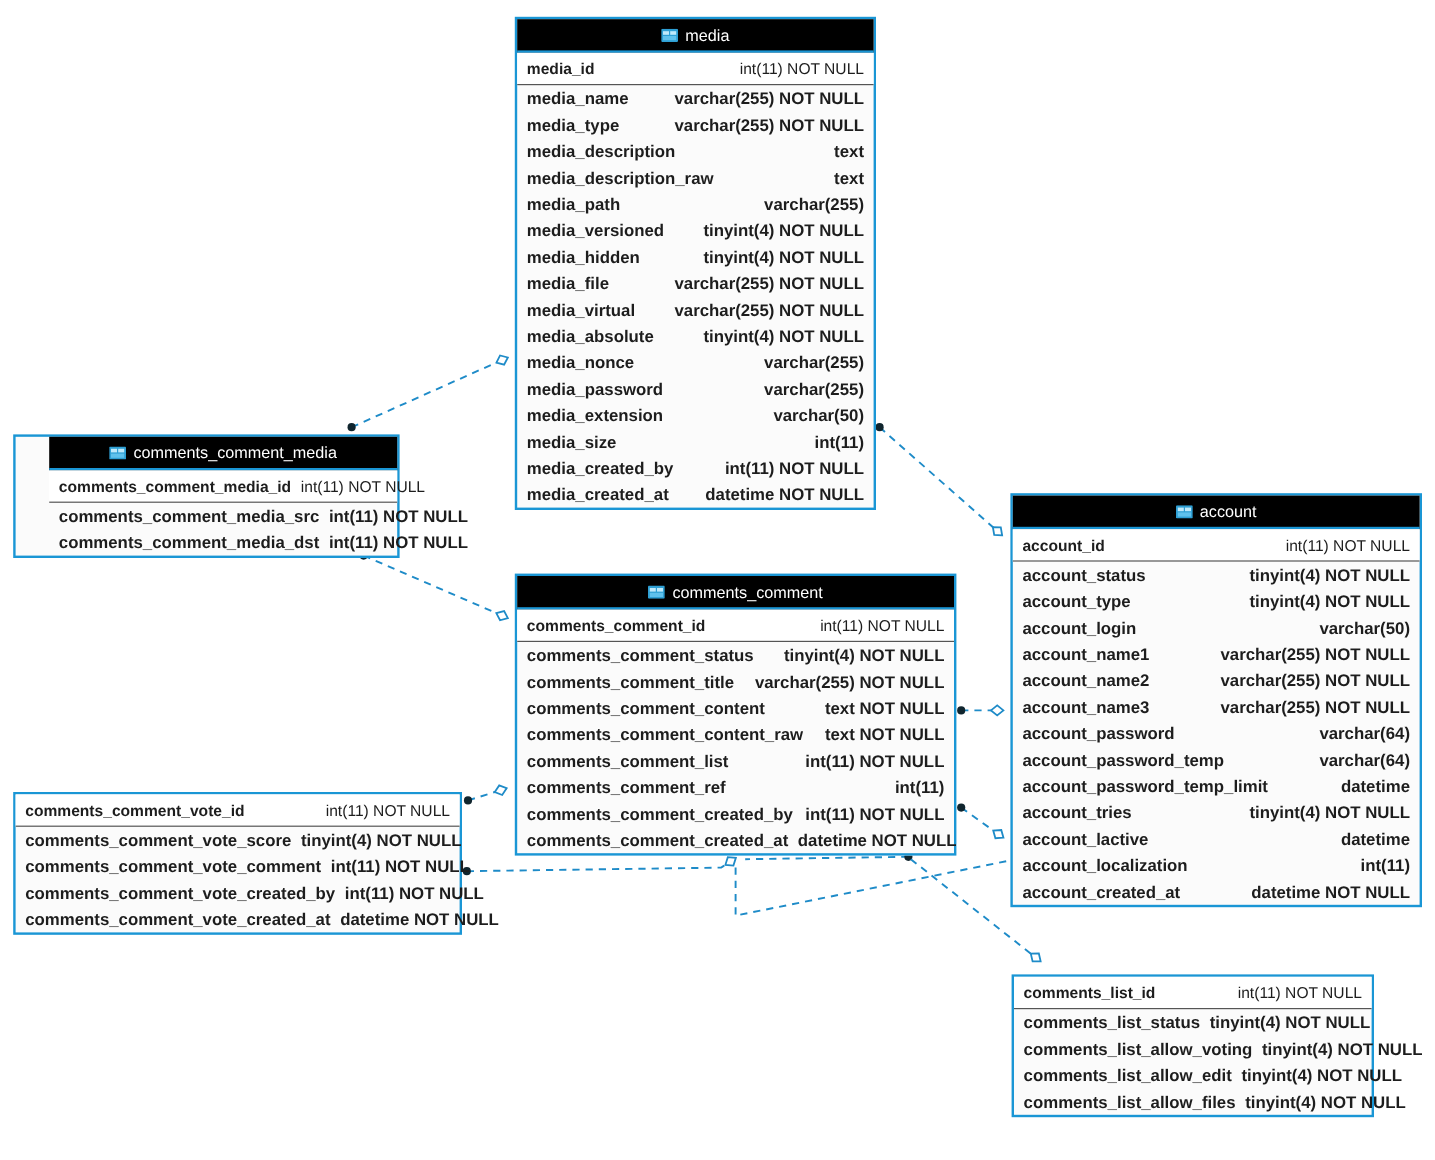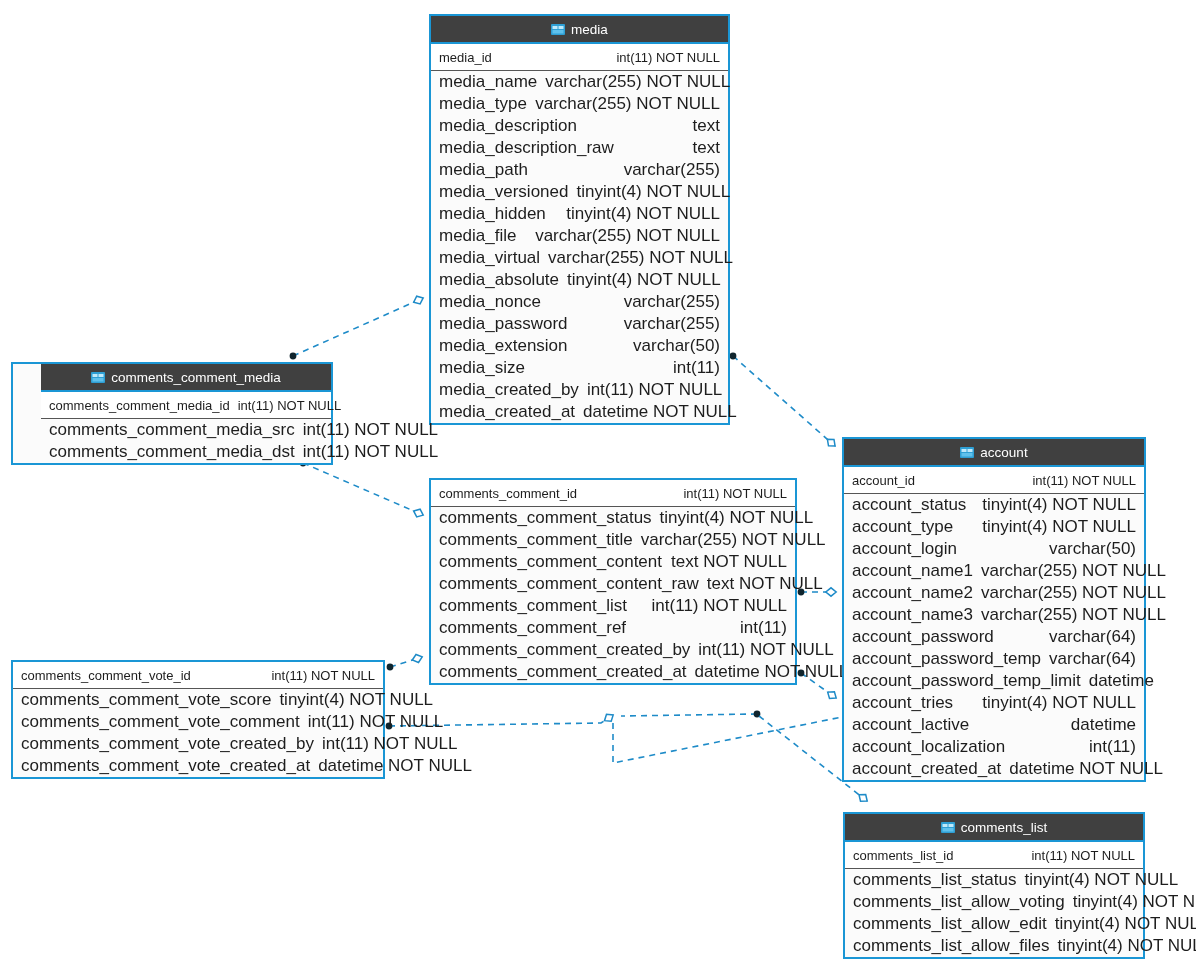--- a/index.html
+++ b/index.html
@@ -6,35 +6,35 @@
   #canvas{
     position:relative;width:1196px;height:967px;background:#fff;overflow:hidden;
     font-family:"Liberation Sans",sans-serif;
   }
   #wires{position:absolute;left:0;top:0;z-index:1;}
   .db-table{
     position:absolute;z-index:2;background:#fbfbfb;
     border:2px solid #1a96d5;box-sizing:border-box;
   }
   .db-table .hdr{
-    height:26px;background:#404040;color:#fff;
+    height:26px;background:#000000;color:#fff;
     display:flex;align-items:center;justify-content:center;gap:6px;
     font-size:13.5px;border-bottom:2px solid #1a96d5;cursor:move;
   }
   .db-table .hdr svg{display:block;}
   .pk-row{
     height:26px;background:#ffffff;display:flex;align-items:center;
     justify-content:space-between;padding:0 8px;font-size:13px;color:#1d1d1d;
     border-bottom:1px solid #555;
   }
-  .pk-row .fname{font-weight:400;white-space:nowrap;text-align:center;}
+  .pk-row .fname{font-weight:700;white-space:nowrap;text-align:center;}
   .pk-row .ftype{white-space:nowrap;padding-left:8px;}
   .col-row{
     height:22px;display:flex;align-items:center;justify-content:space-between;
-    padding:0 8px;font-size:17px;color:#1d1d1d;
+    padding:0 8px;font-size:14px;color:#1d1d1d;font-weight:bold;
   }
   .col-row .fname{white-space:nowrap;}
   .col-row .ftype{white-space:nowrap;padding-left:8px;}
 </style>
 </head>
 <body>
 
 <div id="canvas">
   <svg id="wires" width="1196" height="967" viewBox="0 0 1196 967">
       <path d="M 293,356 L 423,298" fill="none" stroke="#1e8bc8" stroke-width="1.6" stroke-dasharray="6 5"></path>
@@ -164,20 +164,29 @@
           <span class="fname">comments_comment_media_src</span>
           <span class="ftype">int(11) NOT NULL</span>
         </div>
         <div class="col-row">
           <span class="fname">comments_comment_media_dst</span>
           <span class="ftype">int(11) NOT NULL</span>
         </div>
       </div>
   </div>
     <div class="db-table" style="left: 429px; top: 478px; width: 368px;">
+    <div class="hdr">
+      <svg width="14" height="11" viewBox="0 0 14 11">
+        <rect x="0" y="0" width="14" height="11" rx="1" fill="#2e9fd4"></rect>
+        <rect x="1.5" y="2" width="5" height="3" fill="#bfe9fa"></rect>
+        <rect x="7.5" y="2" width="5" height="3" fill="#bfe9fa"></rect>
+        <rect x="1.5" y="6" width="11" height="3.5" fill="#5fc1ec"></rect>
+      </svg>
+      <span class="title">comments_comment</span>
+    </div>
     <div class="pk-row">
       <span class="fname">comments_comment_id</span>
       <span class="ftype">int(11) NOT NULL</span>
     </div>
     <div class="rows">
         <div class="col-row">
           <span class="fname">comments_comment_status</span>
           <span class="ftype">tinyint(4) NOT NULL</span>
         </div>
         <div class="col-row">
@@ -227,21 +236,21 @@
         <div class="col-row">
           <span class="fname">comments_comment_vote_created_by</span>
           <span class="ftype">int(11) NOT NULL</span>
         </div>
         <div class="col-row">
           <span class="fname">comments_comment_vote_created_at</span>
           <span class="ftype">datetime NOT NULL</span>
         </div>
       </div>
   </div>
-    <div class="db-table" style="left: 842px; top: 411px; width: 304px; margin-top: 26px;">
+    <div class="db-table" style="left: 842px; top: 411px; width: 343px;">
     <div class="hdr">
       <svg width="14" height="11" viewBox="0 0 14 11">
         <rect x="0" y="0" width="14" height="11" rx="1" fill="#2e9fd4"></rect>
         <rect x="1.5" y="2" width="5" height="3" fill="#bfe9fa"></rect>
         <rect x="7.5" y="2" width="5" height="3" fill="#bfe9fa"></rect>
         <rect x="1.5" y="6" width="11" height="3.5" fill="#5fc1ec"></rect>
       </svg>
       <span class="title">account</span>
     </div>
     <div class="pk-row">
@@ -297,29 +306,20 @@
           <span class="fname">account_localization</span>
           <span class="ftype">int(11)</span>
         </div>
         <div class="col-row">
           <span class="fname">account_created_at</span>
           <span class="ftype">datetime NOT NULL</span>
         </div>
       </div>
   </div>
     <div class="db-table" style="left: 843px; top: 812px; width: 302px;">
-    <div class="hdr">
-      <svg width="14" height="11" viewBox="0 0 14 11">
-        <rect x="0" y="0" width="14" height="11" rx="1" fill="#2e9fd4"></rect>
-        <rect x="1.5" y="2" width="5" height="3" fill="#bfe9fa"></rect>
-        <rect x="7.5" y="2" width="5" height="3" fill="#bfe9fa"></rect>
-        <rect x="1.5" y="6" width="11" height="3.5" fill="#5fc1ec"></rect>
-      </svg>
-      <span class="title">comments_list</span>
-    </div>
     <div class="pk-row">
       <span class="fname">comments_list_id</span>
       <span class="ftype">int(11) NOT NULL</span>
     </div>
     <div class="rows">
         <div class="col-row">
           <span class="fname">comments_list_status</span>
           <span class="ftype">tinyint(4) NOT NULL</span>
         </div>
         <div class="col-row">

